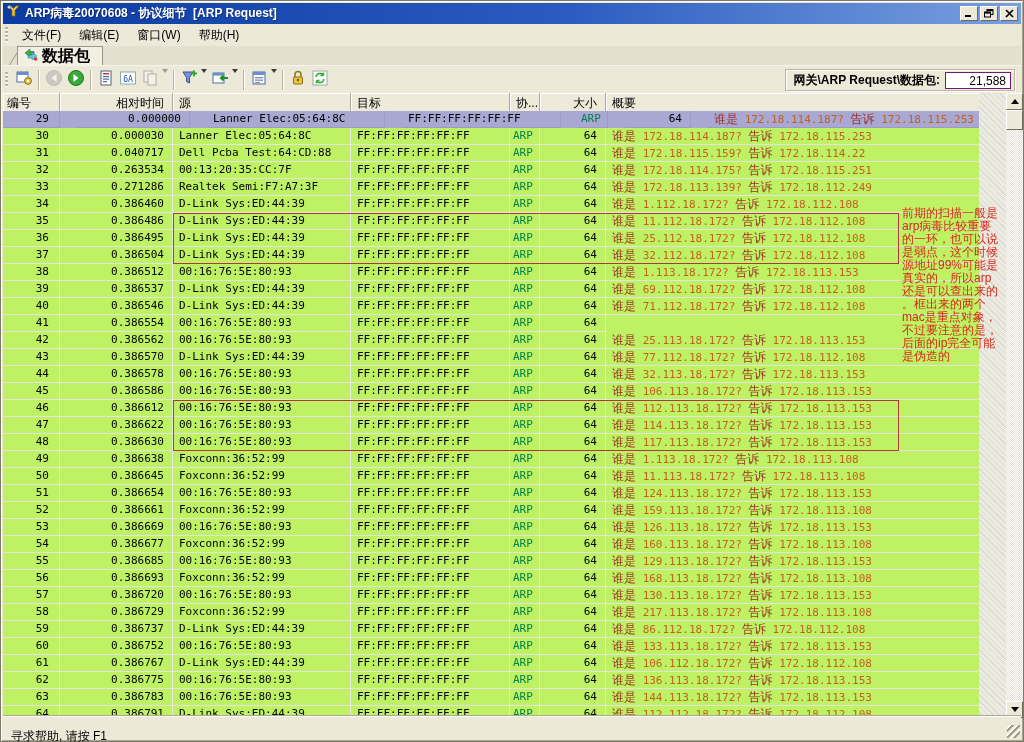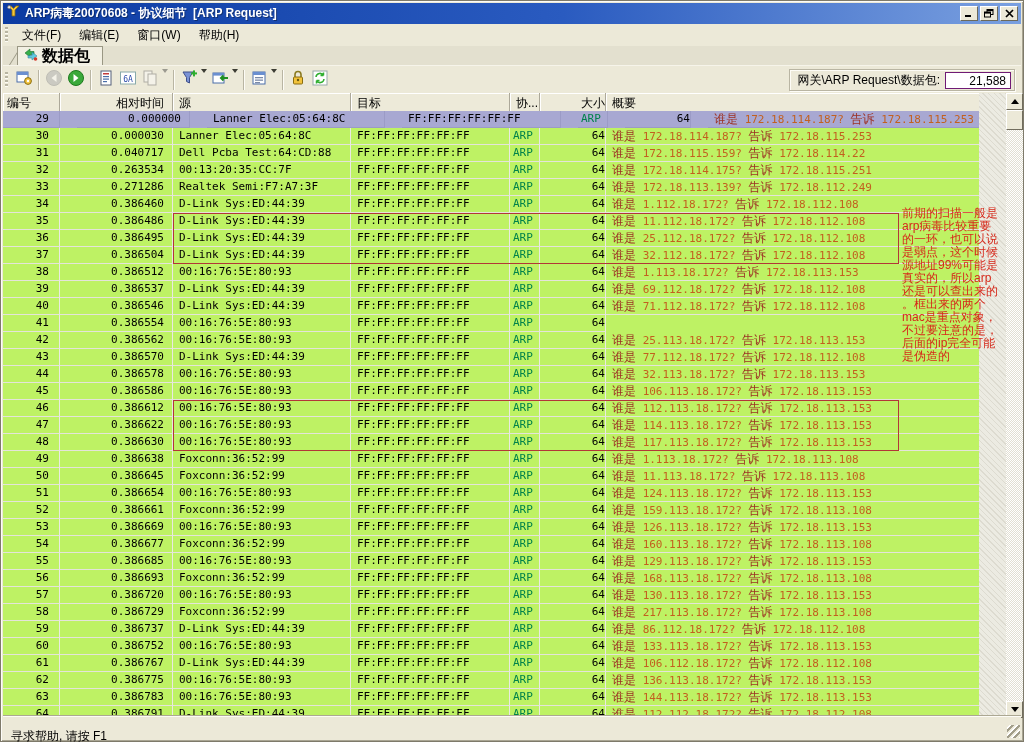--- a/index.html
+++ b/index.html
@@ -42,21 +42,21 @@
   .tbtn { height:22px; padding:0 2px; display:flex; align-items:flex-start; justify-content:center; gap:1px; }
   .tbtn svg { display:block; }
   .tbtn.disabled { opacity:.45; filter:grayscale(.9); }
   .dd { width:0; height:0; border-left:3px solid transparent; border-right:3px solid transparent;
         border-top:4px solid #3c3c34; margin-left:2px; }
   .tsep { width:0; height:20px; border-left:1px solid #b9b5a3; border-right:1px solid #fdfcf6; margin:0 3px; }
 
   #counter-group { position:absolute; right:6px; top:3px; height:22px; display:flex; align-items:center;
                    border:1px solid #b9b5a3; box-shadow:1px 1px 0 #fdfcf6, inset 1px 1px 0 #fdfcf6;
                    padding:0 3px 0 8px; background:#ECE9D8; }
-  #counter-label { font-size:12px; font-weight:normal; white-space:pre; }
+  #counter-label { font-size:12px; font-weight:bold; white-space:pre; }
   #counter-box { width:66px; height:17px; margin-left:5px; background:#fff; border:1px solid #701a75;
                  font-size:12px; text-align:right; padding:1px 4px 6px 0; color:#000; }
 
   
   #table { position:absolute; left:2px; top:92px; width:976px; height:625px; background:#fff; overflow:hidden; }
   #thead { position:absolute; left:0; top:0; right:0; height:18px; display:flex;
            background:#EDEAD9; border-bottom:1px solid #ACA899; }
   .hc { height:18px; font-size:12px; color:#000; padding-top:2px;
         border-right:1px solid #ACA899; box-shadow:inset 1px 1px 0 #fff; background:#EDEAD9;
         white-space:nowrap; overflow:hidden; }
@@ -65,21 +65,21 @@
   .trow.sel { background:#A8A8D2;gap:17px; }
   .c { height:17px; font-size:11px; line-height:16px; white-space:nowrap; overflow:hidden;
        font-family:"DejaVu Sans Mono","Liberation Mono",monospace;
        border-right:1px solid #e9e9e1; border-bottom:1px solid #e4e4da; color:#000; }
   .trow.sel .c { border-right-color:#9b9bc6; border-bottom-color:#9b9bc6; }
   .w-no   { width:57px;  text-align:right; padding-right:10px; }
   .w-time { width:113px; text-align:right; padding-right:8px; }
   .w-src  { width:178px; padding-left:6px; }
   .w-dst  { width:159px; padding-left:6px; }
   .w-pro  { width:30px;  padding-left:3px; }
-  .w-size { width:66px;  text-align:right; }
+  .w-size { width:66px;  text-align:right; padding-right:8px; }
   .w-sum  { flex:1; padding-left:6px; border-right:none; }
   .hc.w-no { text-align:left; padding-left:4px; }
   .hc.w-pro, .hc.w-src, .hc.w-dst, .hc.w-sum { padding-left:6px; }
   .c-proto { color:#00824a; }
   .s-cjk { color:#9c3124; font-family:"Liberation Sans","DejaVu Sans",sans-serif; font-size:12px; }
   .s-ip  { color:#c2601f; }
 
   
   #deadstrip { position:absolute; left:978px; top:92px; width:27px; height:625px;
                background:#ecebe2;

